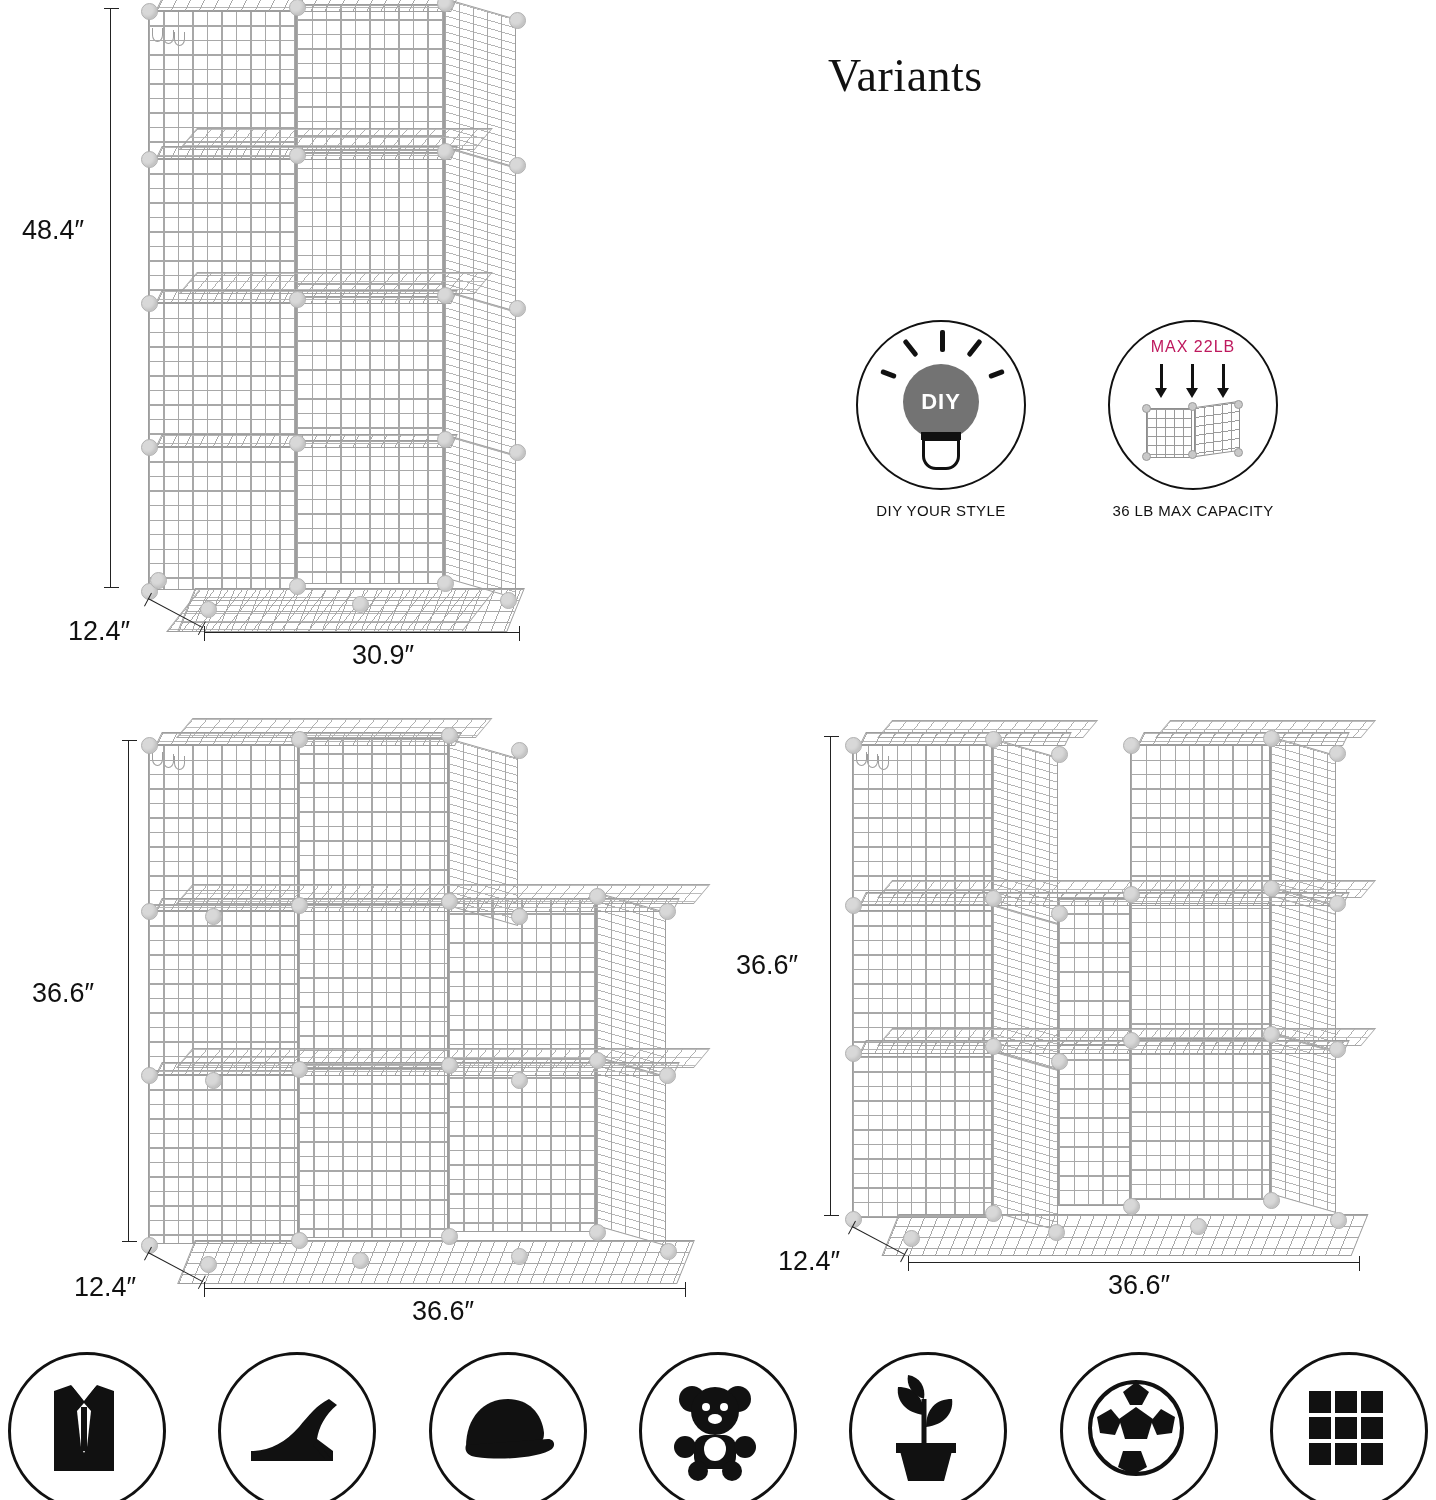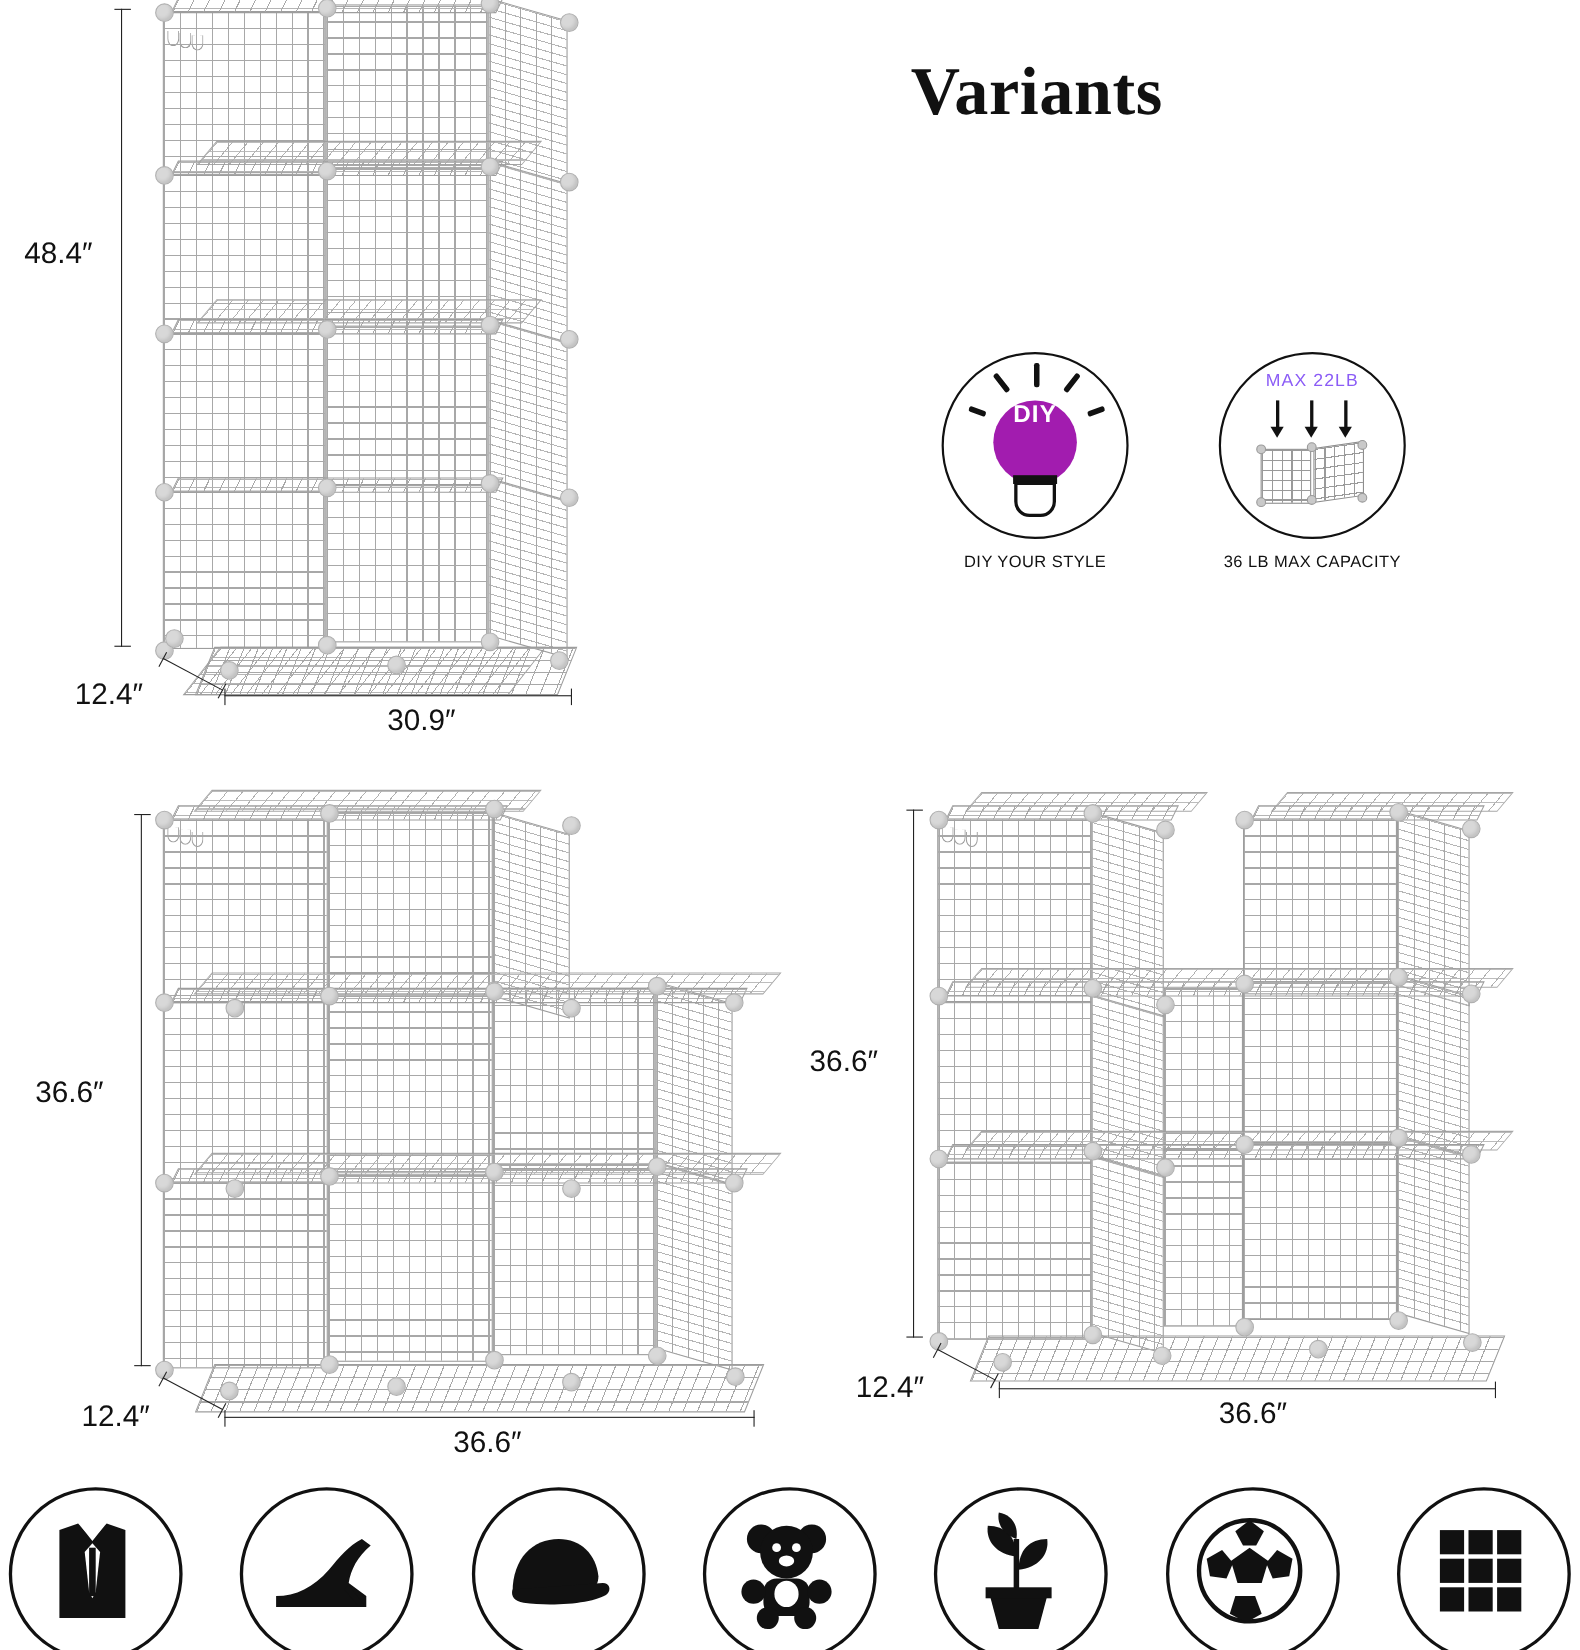--- a/index.html
+++ b/index.html
@@ -25,26 +25,26 @@
 
   
   .headline {
     position: absolute;
     left: 828px;
     top: 52px;
     width: 580px;
   }
   .headline .title {
     font-family: "Liberation Serif", serif;
-    font-size: 62px;
+    font-size: 46px;
     line-height: 1.05;
     letter-spacing: 0.5px;
     color: #111;
     margin: 0 0 16px 0;
-    font-weight: 700;
+    font-weight: 400;
   }
   .headline .subtitle {
     font-size: 36px;
     line-height: 1.3;
     color: #111;
     text-align: right;
     padding-right: 60px;
     margin: 0;
   }
 
@@ -80,23 +80,23 @@
 
   
   .bulb-glass {
     position: absolute;
     left: 50%;
     top: 42px;
     transform: translateX(-50%);
     width: 76px;
     height: 76px;
     border-radius: 50%;
-    background: #a21caf;
+    background: #737373;
     display: flex;
-    align-items: flex-start;
+    align-items: center;
     justify-content: center;
   }
   .bulb-glass span {
     color: #fff;
     font-size: 22px;
     font-weight: bold;
     letter-spacing: 1px;
     font-family: "Liberation Sans", sans-serif;
   }
   .bulb-base {
@@ -128,21 +128,21 @@
 
   
   .cap-label {
     position: absolute;
     top: 16px;
     left: 0;
     width: 100%;
     text-align: center;
     font-size: 16px;
     letter-spacing: 1px;
-    color: #8b5cf6;
+    color: #be185d;
   }
   .cap-arrow {
     position: absolute;
     width: 3px;
     height: 26px;
     background: #111;
     top: 42px;
   }
   .cap-arrow::after {
     content: "";

